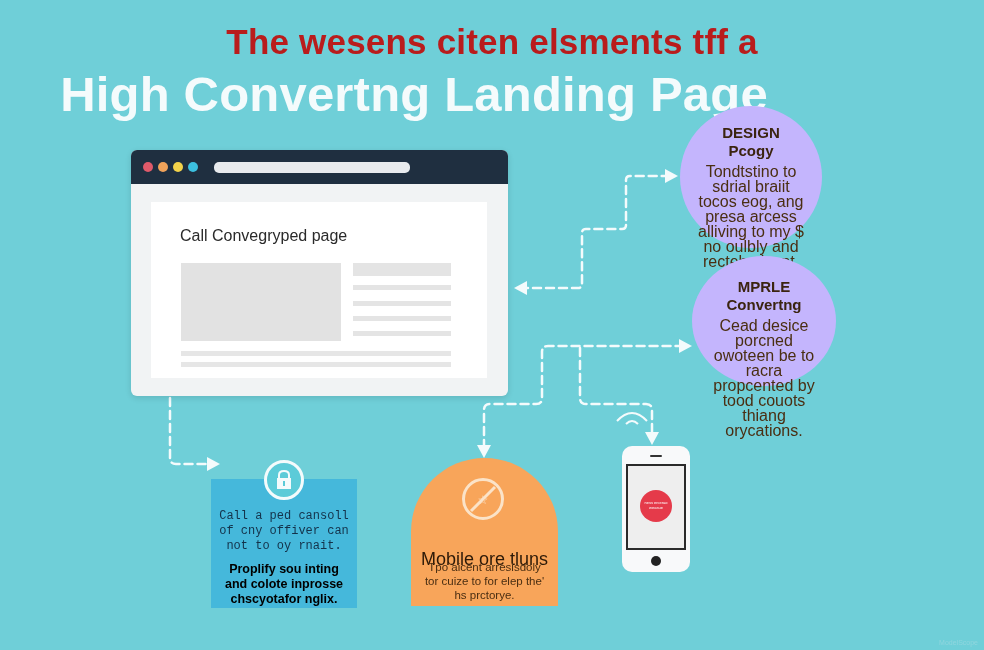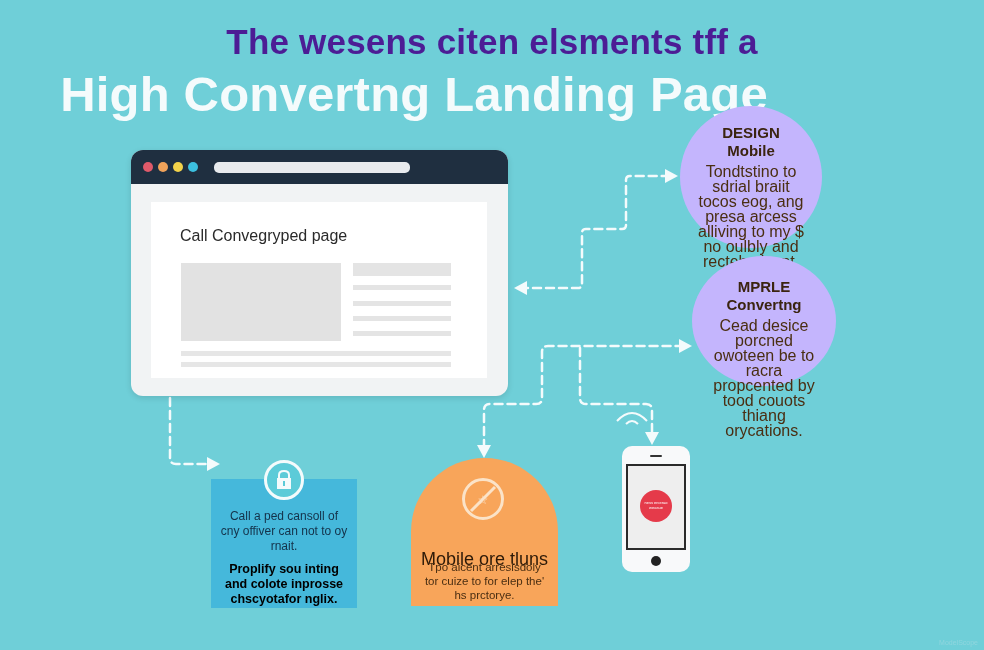--- a/index.html
+++ b/index.html
@@ -5,32 +5,32 @@
     * { box-sizing: border-box; margin: 0; padding: 0; }
     html, body { width: 984px; height: 650px; overflow: hidden; }
     body {
       background: #6fcfd8;
       font-family: "Liberation Sans", "DejaVu Sans", sans-serif;
       position: relative;
       color: #222;
     }
     .title-line1 {
       position: absolute; left: 0; width: 984px; top: 22px;
-      text-align: center; color: #4c1d95; font-weight: bold;
+      text-align: center; color: #b91c1c; font-weight: bold;
       font-size: 35px; letter-spacing: 0.2px;
     }
     .title-line2 {
       position: absolute; left: 0; width: 828px; top: 66px;
       text-align: center; color: #f4fbfc; font-weight: bold;
       font-size: 49px; letter-spacing: 0.2px;
     }
     
     .browser {
       position: absolute; left: 131px; top: 150px; width: 377px; height: 246px;
-      background: #f1f3f4; border-radius: 12px; overflow: hidden;
+      background: #f1f3f4; border-radius: 6px; overflow: hidden;
       box-shadow: 0 2px 6px rgba(0,0,0,0.12);
     }
     .browser-bar {
       height: 34px; background: #1f2f40; position: relative;
     }
     .dot { position: absolute; top: 12px; width: 10px; height: 10px; border-radius: 50%; }
     .url-bar {
       position: absolute; left: 83px; top: 12px; width: 196px; height: 11px;
       background: #e8ebee; border-radius: 5px;
     }
@@ -58,21 +58,21 @@
 
     
     .blue-card {
       position: absolute; left: 211px; top: 479px; width: 146px; height: 129px;
       background: #45b8db; text-align: center; color: #14324a;
     }
     .lock-badge {
       position: absolute; left: 264px; top: 460px; width: 40px; height: 40px;
       border-radius: 50%; border: 3px solid #f4fbfc; background: #5ccbd8;
     }
-    .blue-card .b-body { font-size: 12px; line-height: 15px; margin-top: 30px; }
+    .blue-card .b-body { font-size: 12px; line-height: 15px; margin-top: 30px; font-family: Liberation Mono, monospace; }
     .blue-card .b-bold { font-size: 12.5px; line-height: 15px; font-weight: bold; margin-top: 8px; color: #000000; }
 
     
     .arch-card {
       position: absolute; left: 411px; top: 458px; width: 147px; height: 148px;
       background: #f8a55a; border-radius: 74px 74px 0 0; text-align: center; color: #3b2410;
     }
     .arch-icon {
       position: absolute; left: 51px; top: 20px; width: 42px; height: 42px;
       border-radius: 50%; border: 3px solid #fbe3c8;
@@ -150,21 +150,21 @@
     <div class="side-line" style="top:99px;height:5px;"></div>
     <div class="side-line" style="top:114px;height:5px;"></div>
     <div class="side-line" style="top:129px;height:5px;"></div>
     <div class="wide-line" style="top:149px;"></div>
     <div class="wide-line" style="top:160px;"></div>
   </div>
 </div>
 
 <div class="circle" style="left:680px;top:106px;width:142px;height:142px;padding:18px 12px 0;">
   <div class="c-title">DESIGN</div>
-  <div class="c-title">Mobile</div>
+  <div class="c-title">Pcogy</div>
   <div class="c-body">Tondtstino to sdrial braiit tocos eog, ang presa arcess alliving to my $ no oulbly and recteh aicent.</div>
 </div>
 
 <div class="circle" style="left:692px;top:256px;width:144px;height:130px;padding:22px 14px 0;">
   <div class="c-title">MPRLE</div>
   <div class="c-title">Convertng</div>
   <div class="c-body">Cead desice porcned owoteen be to racra propcented by tood couots thiang orycations.</div>
 </div>
 
 <div class="blue-card" style="padding:0 8px;">

